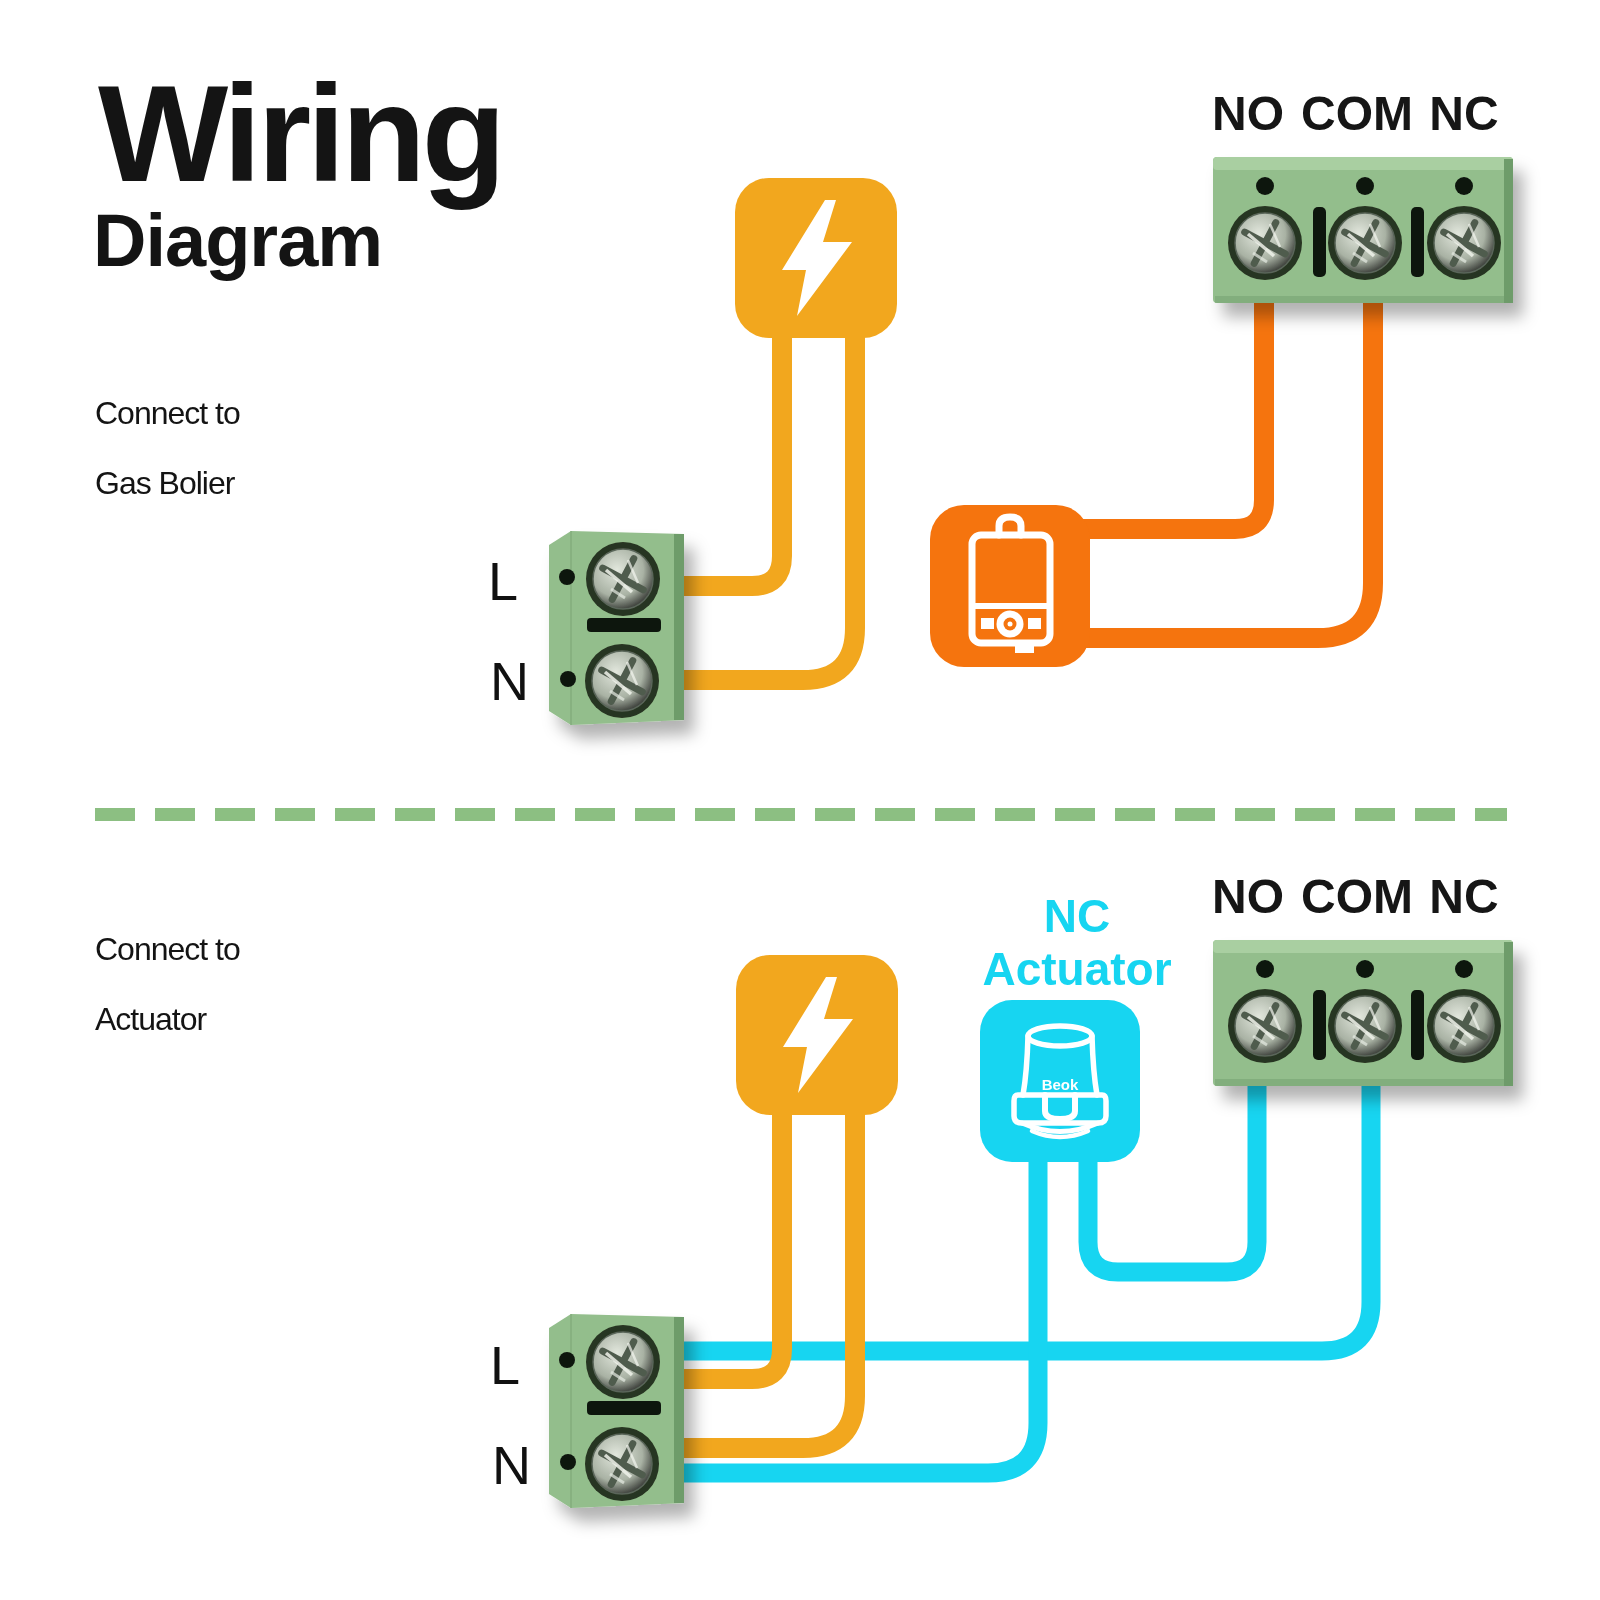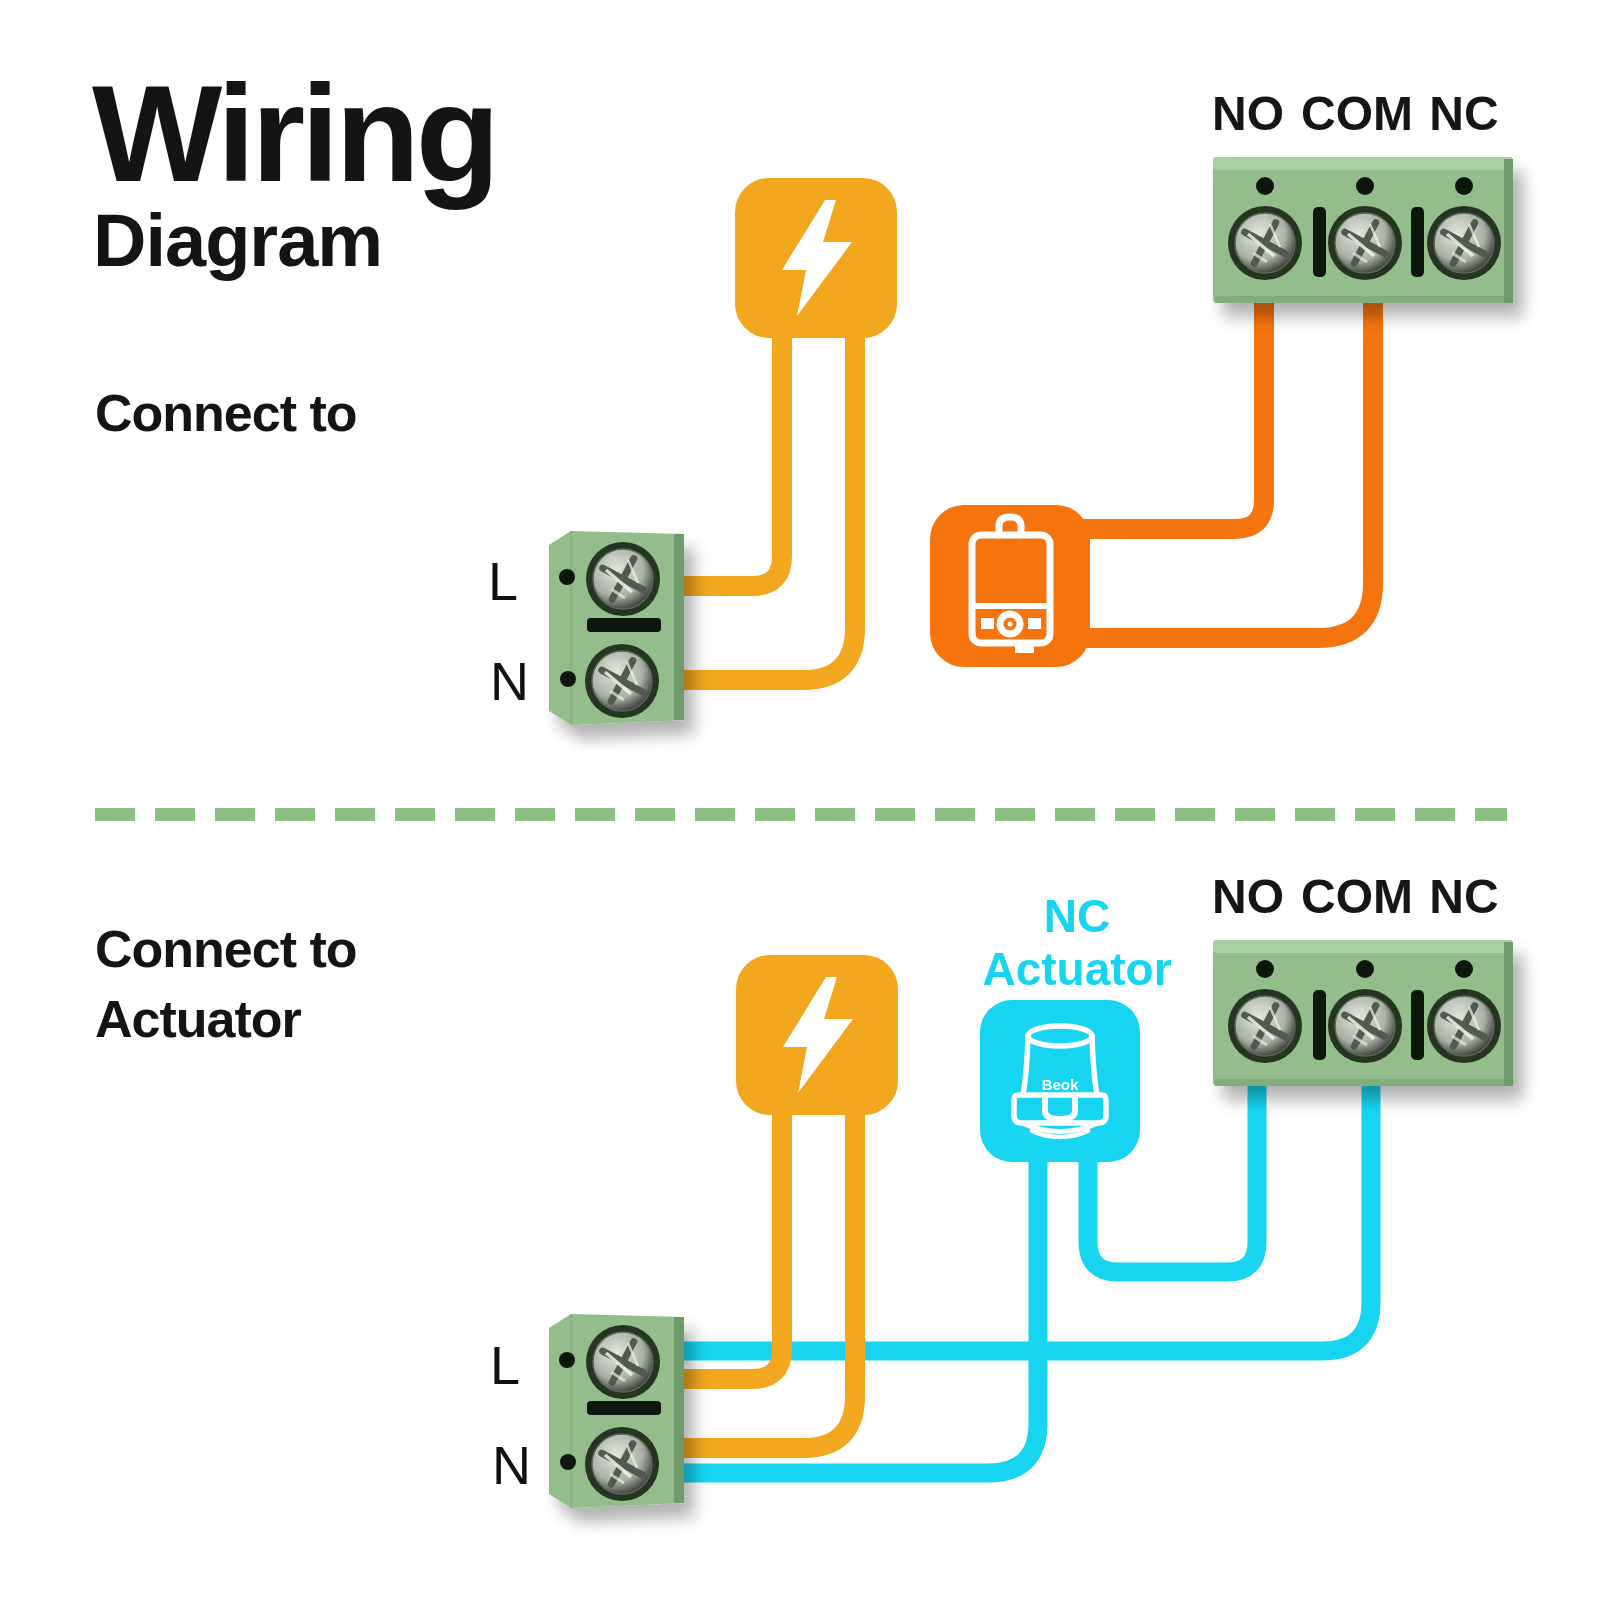--- a/index.html
+++ b/index.html
@@ -6,29 +6,29 @@
   body{
     width:1600px;height:1600px;position:relative;overflow:hidden;
     background:#ffffff;
     font-family:"Liberation Sans","DejaVu Sans",sans-serif;
     color:var(--text-black,#1a1a1a);
   }
   .abs{position:absolute;}
   .stage{position:absolute;left:0;top:0;width:1600px;height:1600px;}
 
   .title-main{
-    left:92px;top:58px;font-size:138px;font-weight:800;letter-spacing:-4px;
+    left:98px;top:58px;font-size:138px;font-weight:800;letter-spacing:-4px;
     line-height:150px;color:var(--text-black);
   }
   .title-sub{
     left:93px;top:198px;font-size:74px;font-weight:700;letter-spacing:-1px;
     line-height:86px;color:var(--text-black);
   }
   .section-label{
-    font-size:52px;font-weight:700;line-height:70px;letter-spacing:-1px;
+    font-size:32px;font-weight:400;line-height:70px;letter-spacing:-1px;
     color:var(--text-black);
   }
   .section-label.top{left:95px;top:378px;}
   .section-label.bottom{left:95px;top:914px;}
 
   .relay-label{
     font-size:48px;font-weight:700;color:#161616;transform:translateX(-50%);
     white-space:nowrap;
   }
   .pt-label{font-size:54px;font-weight:400;color:#111;}
@@ -172,20 +172,21 @@
     <path class="glyph" stroke-width="6" d="M 65 95 V 111 Q 65 119 80 119 Q 95 119 95 111 V 95"></path>
     <text x="80" y="90" class="beok-text">Beok</text>
   </g>
 </svg>
 
 <div class="abs title-main">Wiring</div>
 <div class="abs title-sub">Diagram</div>
 
 <div class="abs section-label top">
   <div>Connect to</div>
+  <div>Gas Bolier</div>
 </div>
 
 <div class="abs section-label bottom">
   <div>Connect to</div>
   <div>Actuator</div>
 </div>
 
 <div class="abs divider"></div>
 
 <span class="abs relay-label" style="left:1248px;top:86px;">NO</span>

